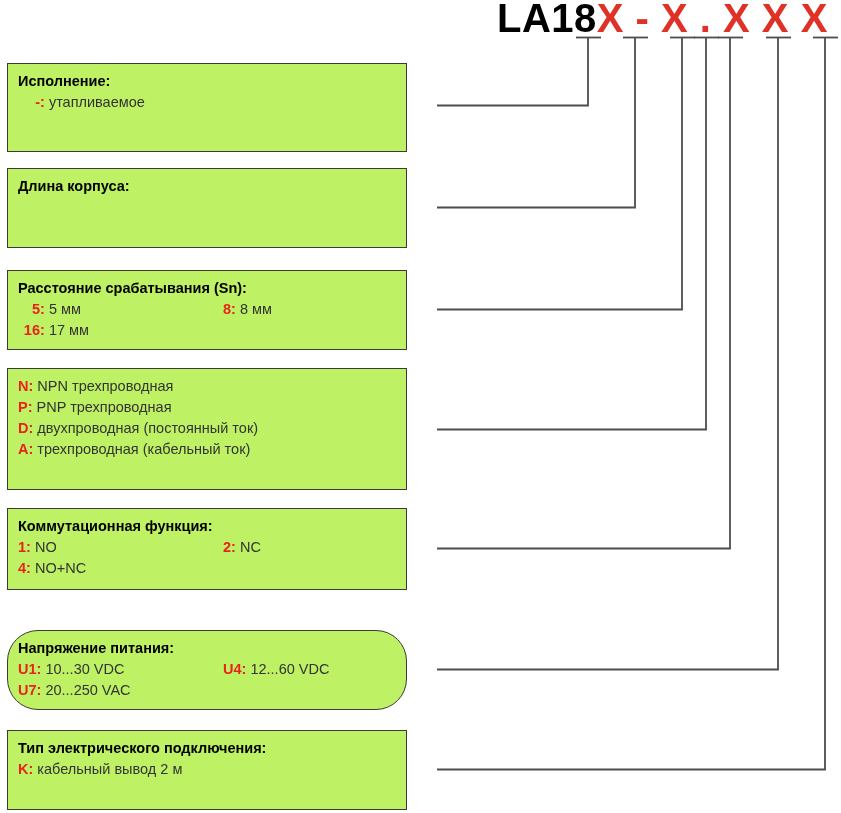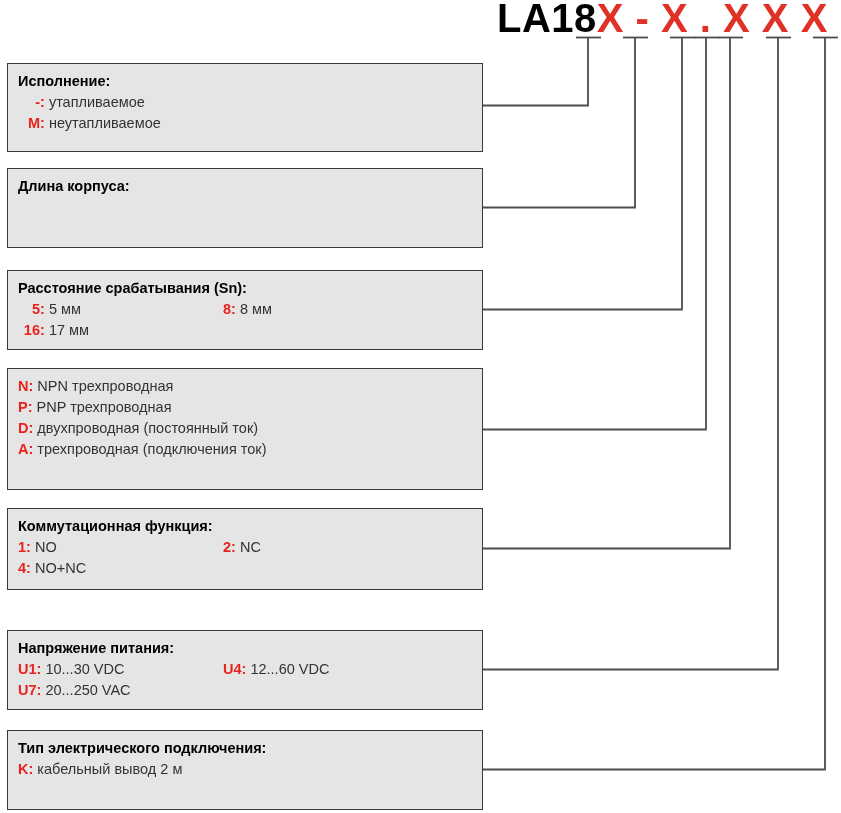--- a/index.html
+++ b/index.html
@@ -36,24 +36,24 @@
     left: 0; top: 0;
     width: 841px;
     height: 813px;
     pointer-events: none;
   }
 
   
   .spec-box {
     position: absolute;
     left: 7px;
-    width: 476px;
+    width: 400px;
     box-sizing: border-box;
     border: 1.6px solid #3a3a3a;
-    background: #e5e5e5;
+    background: #bef264;
     padding: 7px 17px 6px 10px;
   }
   .box-title {
     font-size: 14.5px;
     font-weight: bold;
     color: #000000;
     line-height: 20px;
     margin-bottom: 1px;
     white-space: nowrap;
   }
@@ -122,23 +122,20 @@
 
     <path d="M 437 769.5 L 825 769.5 L 825 38"></path>
   </g>
 </svg>
 
 <div class="spec-box" style="top:63px; height:89px;">
   <div class="box-title">Исполнение:</div>
   <div class="opt-row">
     <span class="opt opt-col-a"><span class="opt-code code-pad">-</span><span class="opt-code">:</span> <span class="opt-desc">утапливаемое</span></span>
   </div>
-  <div class="opt-row">
-    <span class="opt opt-col-a"><span class="opt-code code-pad">M</span><span class="opt-code">:</span> <span class="opt-desc">неутапливаемое</span></span>
-  </div>
 </div>
 
 <div class="spec-box" style="top:168px; height:80px;">
   <div class="box-title">Длина корпуса:</div>
 </div>
 
 <div class="spec-box" style="top:270px; height:80px;">
   <div class="box-title">Расстояние срабатывания (Sn):</div>
   <div class="opt-row">
     <span class="opt opt-col-a"><span class="opt-code code-pad">5</span><span class="opt-code">:</span> <span class="opt-desc">5 мм</span></span>
@@ -153,36 +150,36 @@
   <div class="opt-row">
     <span class="opt opt-col-a"><span class="opt-code code-pad-narrow">N</span><span class="opt-code">:</span> <span class="opt-desc">NPN трехпроводная</span></span>
   </div>
   <div class="opt-row">
     <span class="opt opt-col-a"><span class="opt-code code-pad-narrow">P</span><span class="opt-code">:</span> <span class="opt-desc">PNP трехпроводная</span></span>
   </div>
   <div class="opt-row">
     <span class="opt opt-col-a"><span class="opt-code code-pad-narrow">D</span><span class="opt-code">:</span> <span class="opt-desc">двухпроводная (постоянный ток)</span></span>
   </div>
   <div class="opt-row">
-    <span class="opt opt-col-a"><span class="opt-code code-pad-narrow">A</span><span class="opt-code">:</span> <span class="opt-desc">трехпроводная (подключения ток)</span></span>
+    <span class="opt opt-col-a"><span class="opt-code code-pad-narrow">A</span><span class="opt-code">:</span> <span class="opt-desc">трехпроводная (кабельный ток)</span></span>
   </div>
 </div>
 
 <div class="spec-box" style="top:508px; height:82px;">
   <div class="box-title">Коммутационная функция:</div>
   <div class="opt-row">
     <span class="opt opt-col-a"><span class="opt-code code-pad-narrow">1</span><span class="opt-code">:</span> <span class="opt-desc">NO</span></span>
     <span class="opt opt-col-b"><span class="opt-code code-pad-narrow">2</span><span class="opt-code">:</span> <span class="opt-desc">NC</span></span>
   </div>
   <div class="opt-row">
     <span class="opt opt-col-a"><span class="opt-code code-pad-narrow">4</span><span class="opt-code">:</span> <span class="opt-desc">NO+NC</span></span>
   </div>
 </div>
 
-<div class="spec-box" style="top:630px; height:80px;">
+<div class="spec-box" style="top:630px; height:80px;border-radius:31px;">
   <div class="box-title">Напряжение питания:</div>
   <div class="opt-row">
     <span class="opt opt-col-a"><span class="opt-code code-pad-narrow">U1</span><span class="opt-code">:</span> <span class="opt-desc">10...30 VDC</span></span>
     <span class="opt opt-col-b"><span class="opt-code code-pad-narrow">U4</span><span class="opt-code">:</span> <span class="opt-desc">12...60 VDC</span></span>
   </div>
   <div class="opt-row">
     <span class="opt opt-col-a"><span class="opt-code code-pad-narrow">U7</span><span class="opt-code">:</span> <span class="opt-desc">20...250 VAC</span></span>
   </div>
 </div>
 

